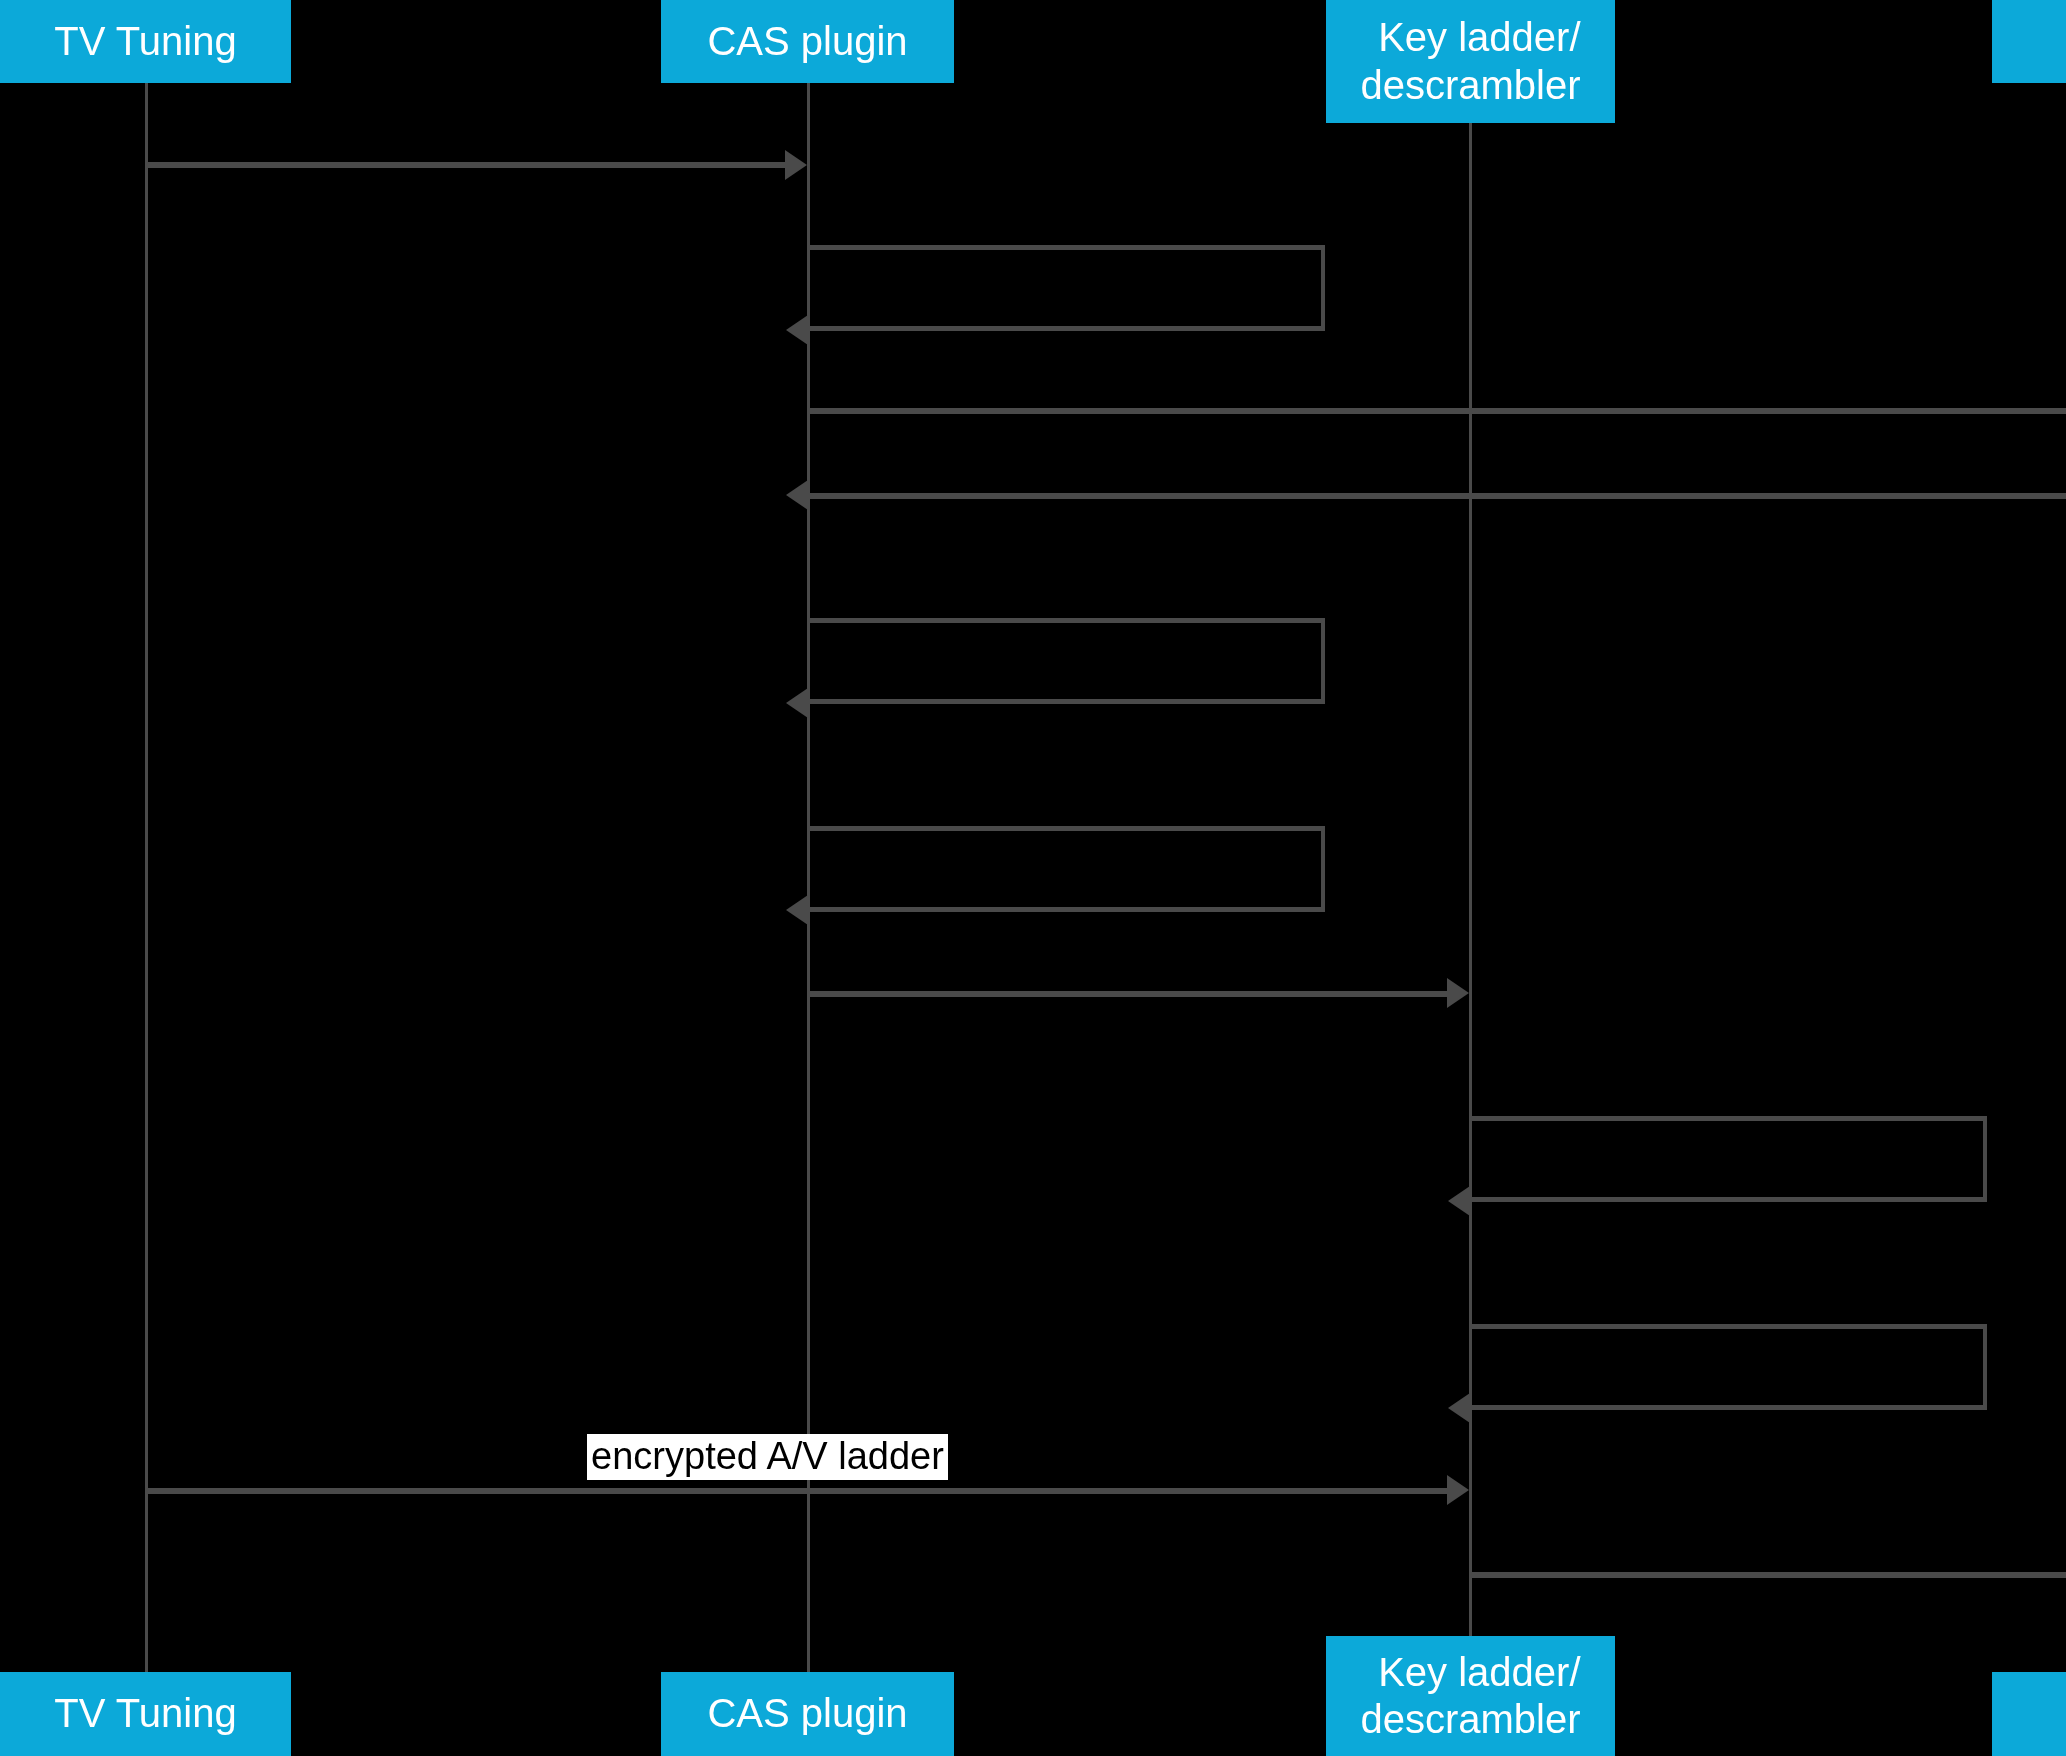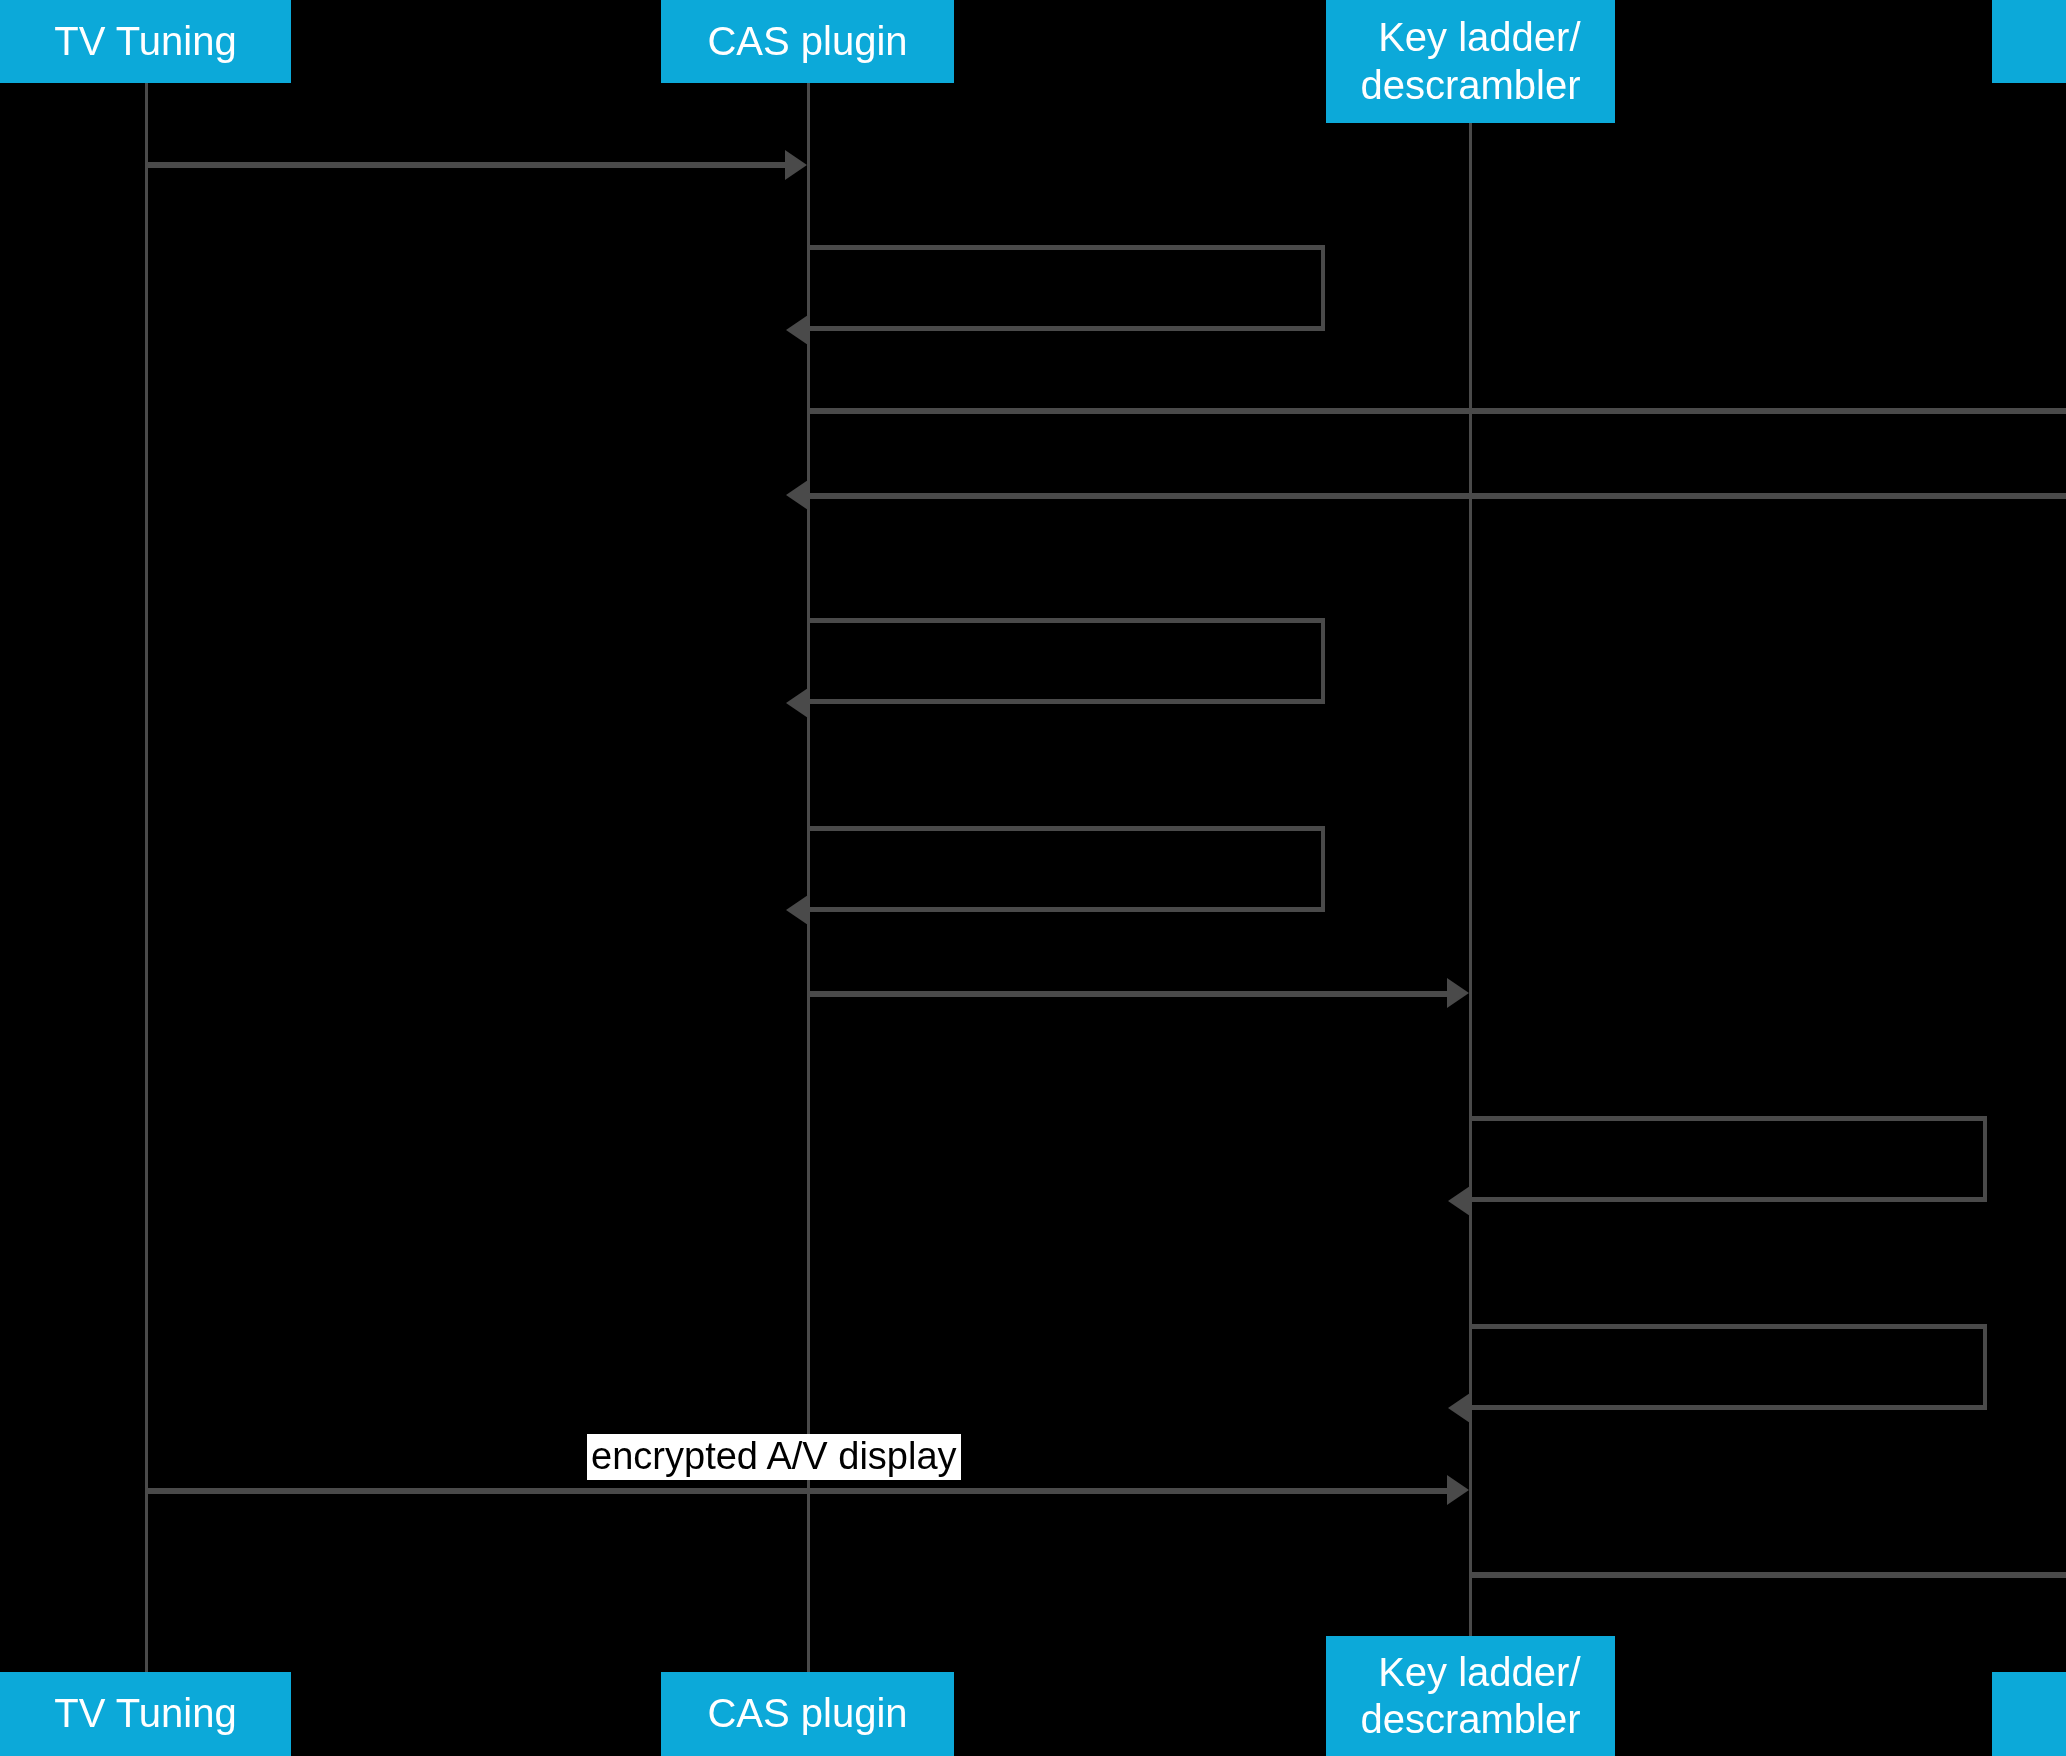--- a/index.html
+++ b/index.html
@@ -113,21 +113,21 @@
   <div class="arrowhead right" style="left:1447px; top:978px;"></div>
 
   <div class="selfloop" style="left:1470px; top:1116px; width:517px; height:86px;"></div>
   <div class="arrowhead left" style="left:1448px; top:1186px;"></div>
 
   <div class="selfloop" style="left:1470px; top:1324px; width:517px; height:86px;"></div>
   <div class="arrowhead left" style="left:1448px; top:1393px;"></div>
 
   <div class="msg" style="left:147px; top:1488px; width:1300px;"></div>
   <div class="arrowhead right" style="left:1447px; top:1475px;"></div>
-  <div class="msglabel" style="left:587px; top:1434px;">encrypted A/V display</div>
+  <div class="msglabel" style="left:587px; top:1434px;">encrypted A/V ladder</div>
 
   <div class="msg" style="left:1470px; top:1572px; width:639px;"></div>
 
   <div class="participant" style="left:0px; top:0px; width:291px; height:83px;">TV Tuning</div>
 
   <div class="participant" style="left:661px; top:0px; width:293px; height:83px;">CAS plugin</div>
 
   <div class="participant" style="left:1326px; top:0px; width:289px; height:123px;">Key ladder/
 descrambler</div>
 

